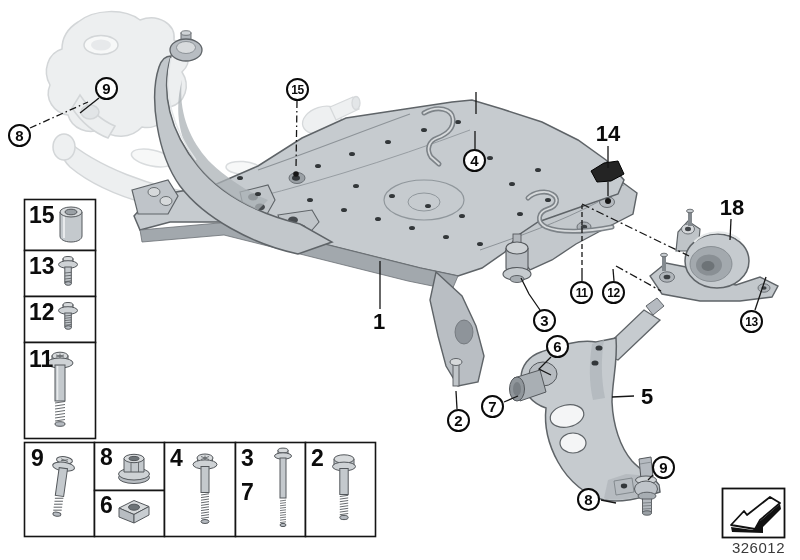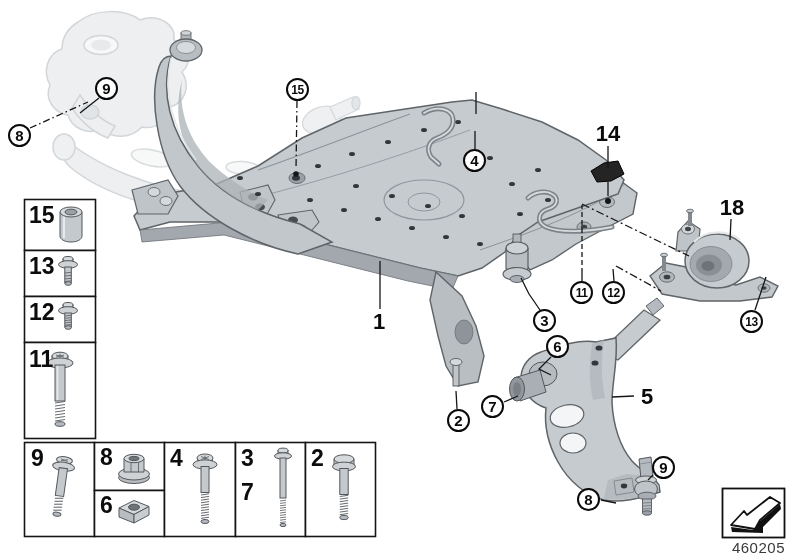--- a/index.html
+++ b/index.html
@@ -421,15 +421,15 @@
 <div class="hotspot" style="left:95px;top:491px;width:69px;height:45px;"></div>
 <span class="legnum" style="left:100px;top:494px;">6</span>
 <div class="hotspot" style="left:165px;top:443px;width:70px;height:93px;"></div>
 <span class="legnum" style="left:170px;top:447px;">4</span>
 <div class="hotspot" style="left:236px;top:443px;width:69px;height:93px;"></div>
 <span class="legnum" style="left:241px;top:447px;">3</span>
 <span class="legnum" style="left:241px;top:481px;">7</span>
 <div class="hotspot" style="left:306px;top:443px;width:69px;height:93px;"></div>
 <span class="legnum" style="left:311px;top:447px;">2</span>
 
-<div class="code">460205</div>
+<div class="code">326012</div>
 
 </div>
 
 </body></html>

